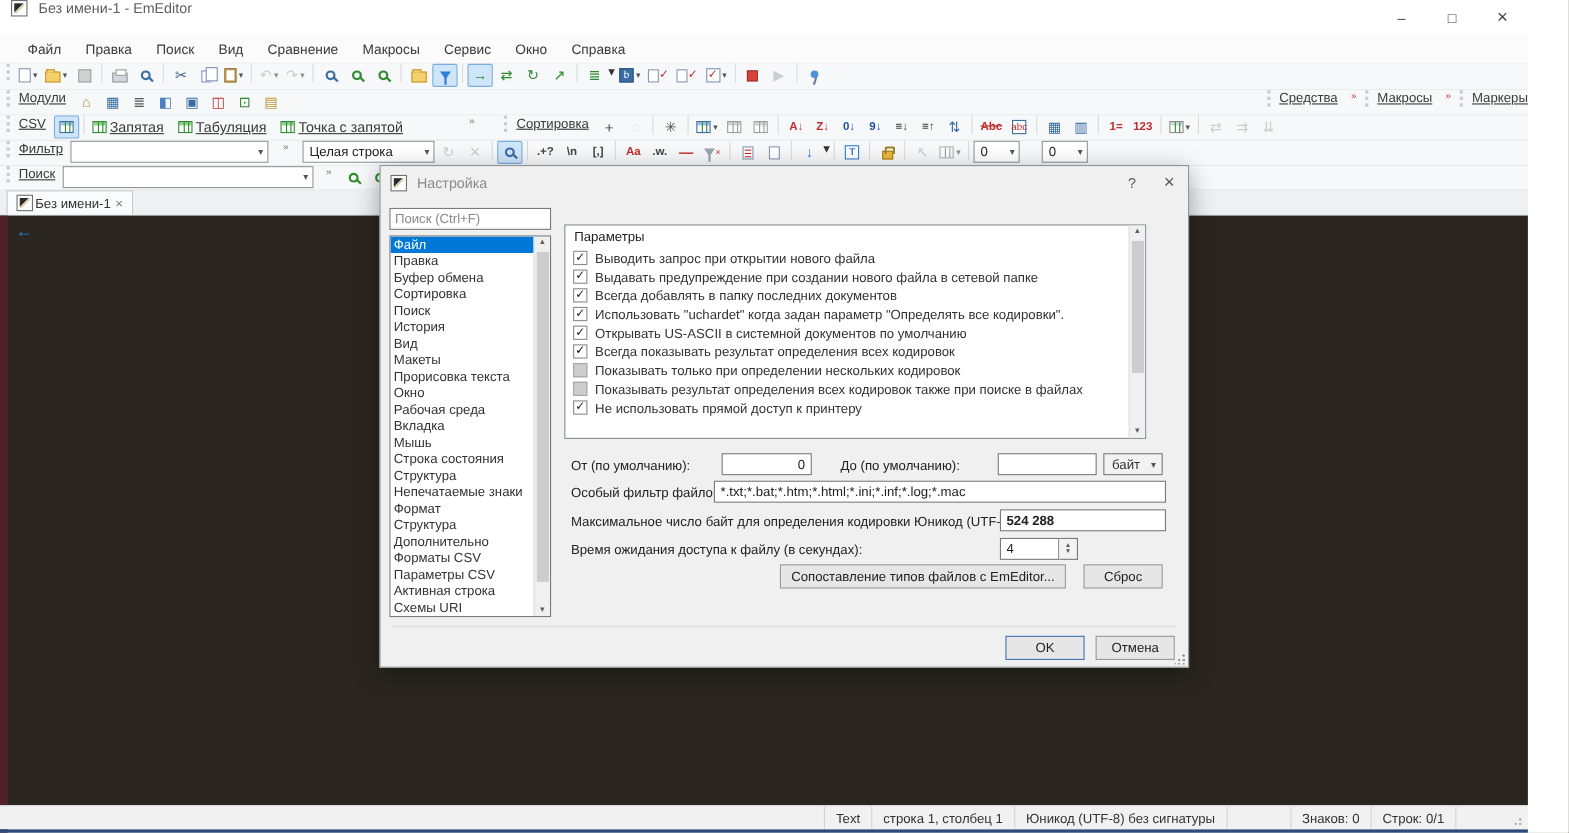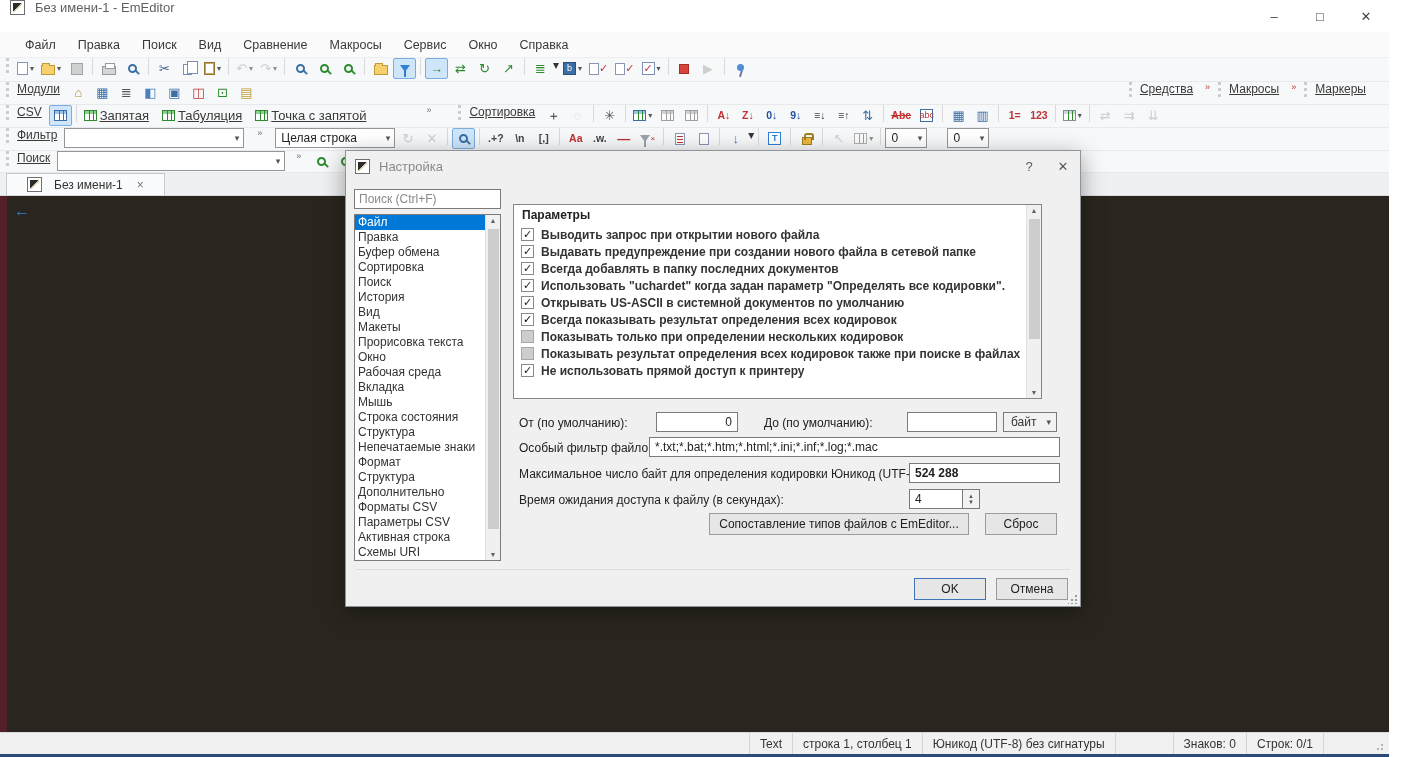--- a/index.html
+++ b/index.html
@@ -69,21 +69,21 @@
   .ic-box { width:13px; height:13px; border:1px solid #7d8fb3; background:#fff; display:flex; align-items:center; justify-content:center; font-size:9px; }
   .ic-check { color:#c03030; font-weight:bold; font-size:11px; }
   .modic { font-size:13px; }
 
   
   .combo { height:20px; background:#fff; border:1px solid #949699; display:flex; align-items:center; padding-left:5px; position:relative; flex:none; color:#222; }
   .combo .dd { position:absolute; right:4px; font-size:9px; color:#555; }
 
   
   #tabbar { top:173px; height:23px; background:#eef0f2; border-bottom:1px solid #d8dadd; padding-left:6px; }
-  .tab { height:22px; background:#fafbfc; border:1px solid #c6c9cd; border-bottom:none; display:flex; align-items:center; gap:12px; padding:0 20px; }
+  .tab { height:22px; background:#fafbfc; border:1px solid #c6c9cd; border-bottom:none; display:flex; align-items:center; gap:2px; padding:0 8px; }
   .tab-close { color:#777; font-size:12px; margin-left:2px; }
 
   
   #editor { top:196px; height:536px; background:#2a261f; }
   #editor .mstrip { position:absolute; left:0; top:0; width:7px; height:561px; background:#532029; }
   #editor .backarrow { position:absolute; left:14px; top:6px; color:#2f7fd6; font-size:16px; font-weight:bold; }
 
   
   #statusbar { top:732px; height:22px; background:#f1f1f2; border-top:1px solid #d9d9d9; font-size:12px; color:#333; }
   #statusbar .fill { flex:1; }
@@ -105,21 +105,21 @@
   #dlg-search { position:absolute; left:8px; top:38px; width:147px; height:20px; border:1px solid #7a7a7a; padding:0 4px; font:inherit; background:#fff; }
   #dlg-search::placeholder { color:#8a8a8a; }
 
   #catlist { position:absolute; left:8px; top:63px; width:147px; height:347px; background:#fff; border:1px solid #7a7a7a; overflow:hidden; }
   .cat { height:15px; line-height:15px; padding-left:3px; white-space:nowrap; }
   .cat.selected { background:#0078d7; color:#fff; }
   .vscroll { position:absolute; right:0; top:0; bottom:0; width:15px; background:#f0f0f0; border-left:1px solid #e0e0e0;
     display:flex; flex-direction:column; align-items:center; justify-content:space-between; font-size:7px; color:#606060; padding:2px 0; }
   .vthumb { position:absolute; left:2px; width:11px; background:#cdcdcd; }
 
-  #groupbox { position:absolute; left:167px; top:53px; width:529px; height:195px; background:#fff; border:1px solid #828790;font-weight:bold; }
+  #groupbox { position:absolute; left:167px; top:53px; width:529px; height:195px; background:#fff; border:1px solid #828790; }
   #group-title { height:21px; line-height:21px; padding-left:8px; color:#222; }
   .opt { height:17px; display:flex; align-items:center; padding-left:7px; white-space:nowrap; }
   .opt.hl { background:#ededed; }
   .cb { width:13px; height:13px; border:1px solid #8a8a8a; background:#fff; display:inline-flex; align-items:center; justify-content:center;
     font-size:11px; line-height:1; color:#222; flex:none; margin-right:7px; }
   .cb[data-state="checked"]::before { content:"✓"; }
   .cb[data-state="checked-bold"]::before { content:"✓"; font-weight:bold; color:#000; }
   .cb[data-state="disabled"] { background:#cdcdcd; border-color:#a6a6a6; }
 
   .dlg-label { position:absolute; white-space:nowrap; color:#222; }
@@ -284,21 +284,21 @@
       <span class="modic" style="color:#c29a3a">▤</span>
     </span>
   <span style="flex:1"></span>
   <span class="grip"></span>
   <span class="tlabel">Средства</span>
   <span class="chev" style="font-size:9px;color:#c03030">»</span>
   <span class="grip"></span>
   <span class="tlabel">Макросы</span>
   <span class="chev" style="font-size:9px;color:#c03030">»</span>
   <span class="grip"></span>
-  <span class="tlabel" style="margin-right:23px">Маркеры</span>
+  <span class="tlabel" style="margin-right:0">Маркеры</span>
 </div>
 
 <div class="band toolbar" id="tb3">
   <span class="grip"></span>
   <span class="tlabel">CSV</span>
   <span class="tbtn active">
       <span class="ic-table" style="border-color:#3a6ea5;box-shadow:inset 0 3px 0 #9cc3e8"></span>
     </span>
   <span class="sep"></span>
   <span class="tbtn">

